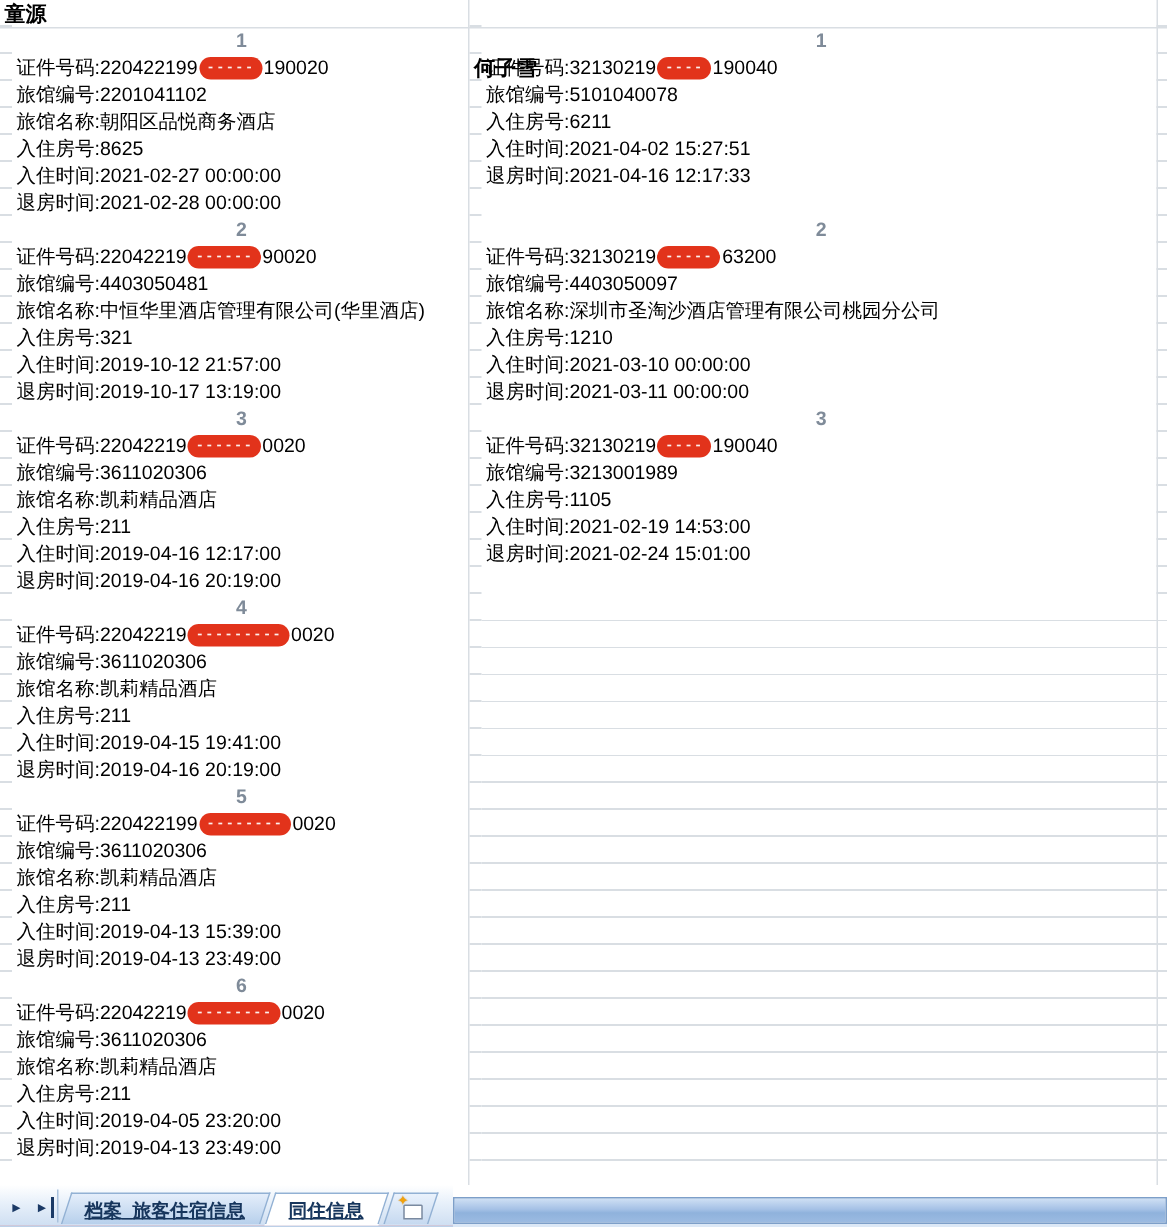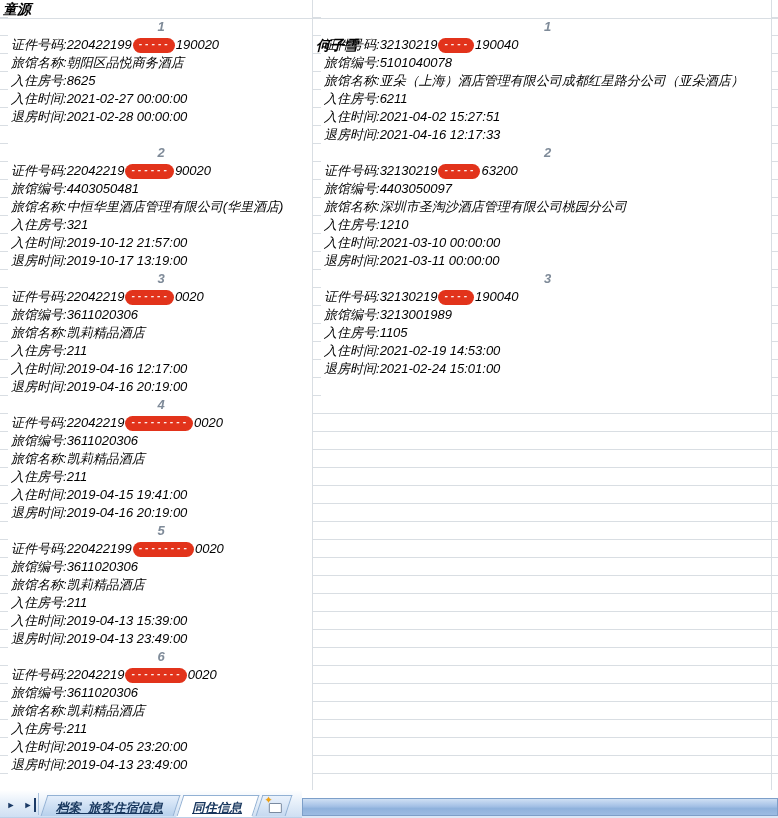--- a/index.html
+++ b/index.html
@@ -1,18 +1,18 @@
 <!DOCTYPE html>
 <html><head>
 <meta charset="utf-8">
 <style>
   html,body{margin:0;padding:0;}
   body{width:778px;height:818px;overflow:hidden;background:#fff;
        font-family:"Liberation Sans","DejaVu Sans",sans-serif;}
-  .stage{position:relative;width:778px;height:818px;background:#fca5a5;overflow:hidden;font-style:italic;}
+  .stage{position:relative;width:778px;height:818px;background:#fca5a5;overflow:hidden;}
 
   
   .sheet{position:absolute;left:0;top:0;width:778px;height:790px;background:#fff;}
 
   
   .hrule{position:absolute;height:1px;background:#d9dee3;}
   .vrule{position:absolute;width:1px;background:#d9dee3;}
   .tickcol{position:absolute;background:
       repeating-linear-gradient(to bottom,transparent 0 17px,#d9dee3 17px 18px);}
   .emptygrid{position:absolute;background:
@@ -87,20 +87,21 @@
     <div class="hrule" style="left:0;top:18px;width:778px;"></div>
     <div class="emptygrid" style="left:321px;top:396px;width:457px;height:396px;"></div>
 
     <div class="person-name" style="left:3px;">童源</div>
     <div class="person-name" style="left:316px;margin-top:36px;">何子雪</div>
 
     <div class="records" style="left:11px;width:300px;">
         <div class="record">
           <div class="rec-num">1</div>
           <div class="line"><span class="lab">证件号码:</span><span class="val">220422199</span><span class="redact">-----</span><span class="val">190020</span></div>
+          <div class="line"><span class="lab">旅馆编号:</span><span class="val">2201041102</span></div>
           <div class="line"><span class="lab">旅馆名称:</span><span class="val">朝阳区品悦商务酒店</span></div>
           <div class="line"><span class="lab">入住房号:</span><span class="val">8625</span></div>
           <div class="line"><span class="lab">入住时间:</span><span class="val">2021-02-27 00:00:00</span></div>
           <div class="line"><span class="lab">退房时间:</span><span class="val">2021-02-28 00:00:00</span></div>
         </div>
         <div class="record">
           <div class="rec-num">2</div>
           <div class="line"><span class="lab">证件号码:</span><span class="val">22042219</span><span class="redact">------</span><span class="val">90020</span></div>
           <div class="line"><span class="lab">旅馆编号:</span><span class="val">4403050481</span></div>
           <div class="line"><span class="lab">旅馆名称:</span><span class="val">中恒华里酒店管理有限公司(华里酒店)</span></div>
@@ -143,21 +144,20 @@
           <div class="line"><span class="lab">入住房号:</span><span class="val">211</span></div>
           <div class="line"><span class="lab">入住时间:</span><span class="val">2019-04-05 23:20:00</span></div>
           <div class="line"><span class="lab">退房时间:</span><span class="val">2019-04-13 23:49:00</span></div>
         </div>
       </div>
     <div class="records" style="left:324px;width:447px;">
         <div class="record">
           <div class="rec-num">1</div>
           <div class="line"><span class="lab">证件号码:</span><span class="val">32130219</span><span class="redact">----</span><span class="val">190040</span></div>
           <div class="line"><span class="lab">旅馆编号:</span><span class="val">5101040078</span></div>
-          <div class="line"><span class="lab">旅馆名称:</span><span class="val">亚朵（上海）酒店管理有限公司成都红星路分公司（亚朵酒店）</span></div>
           <div class="line"><span class="lab">入住房号:</span><span class="val">6211</span></div>
           <div class="line"><span class="lab">入住时间:</span><span class="val">2021-04-02 15:27:51</span></div>
           <div class="line"><span class="lab">退房时间:</span><span class="val">2021-04-16 12:17:33</span></div>
         </div>
         <div class="record">
           <div class="rec-num">2</div>
           <div class="line"><span class="lab">证件号码:</span><span class="val">32130219</span><span class="redact">-----</span><span class="val">63200</span></div>
           <div class="line"><span class="lab">旅馆编号:</span><span class="val">4403050097</span></div>
           <div class="line"><span class="lab">旅馆名称:</span><span class="val">深圳市圣淘沙酒店管理有限公司桃园分公司</span></div>
           <div class="line"><span class="lab">入住房号:</span><span class="val">1210</span></div>

